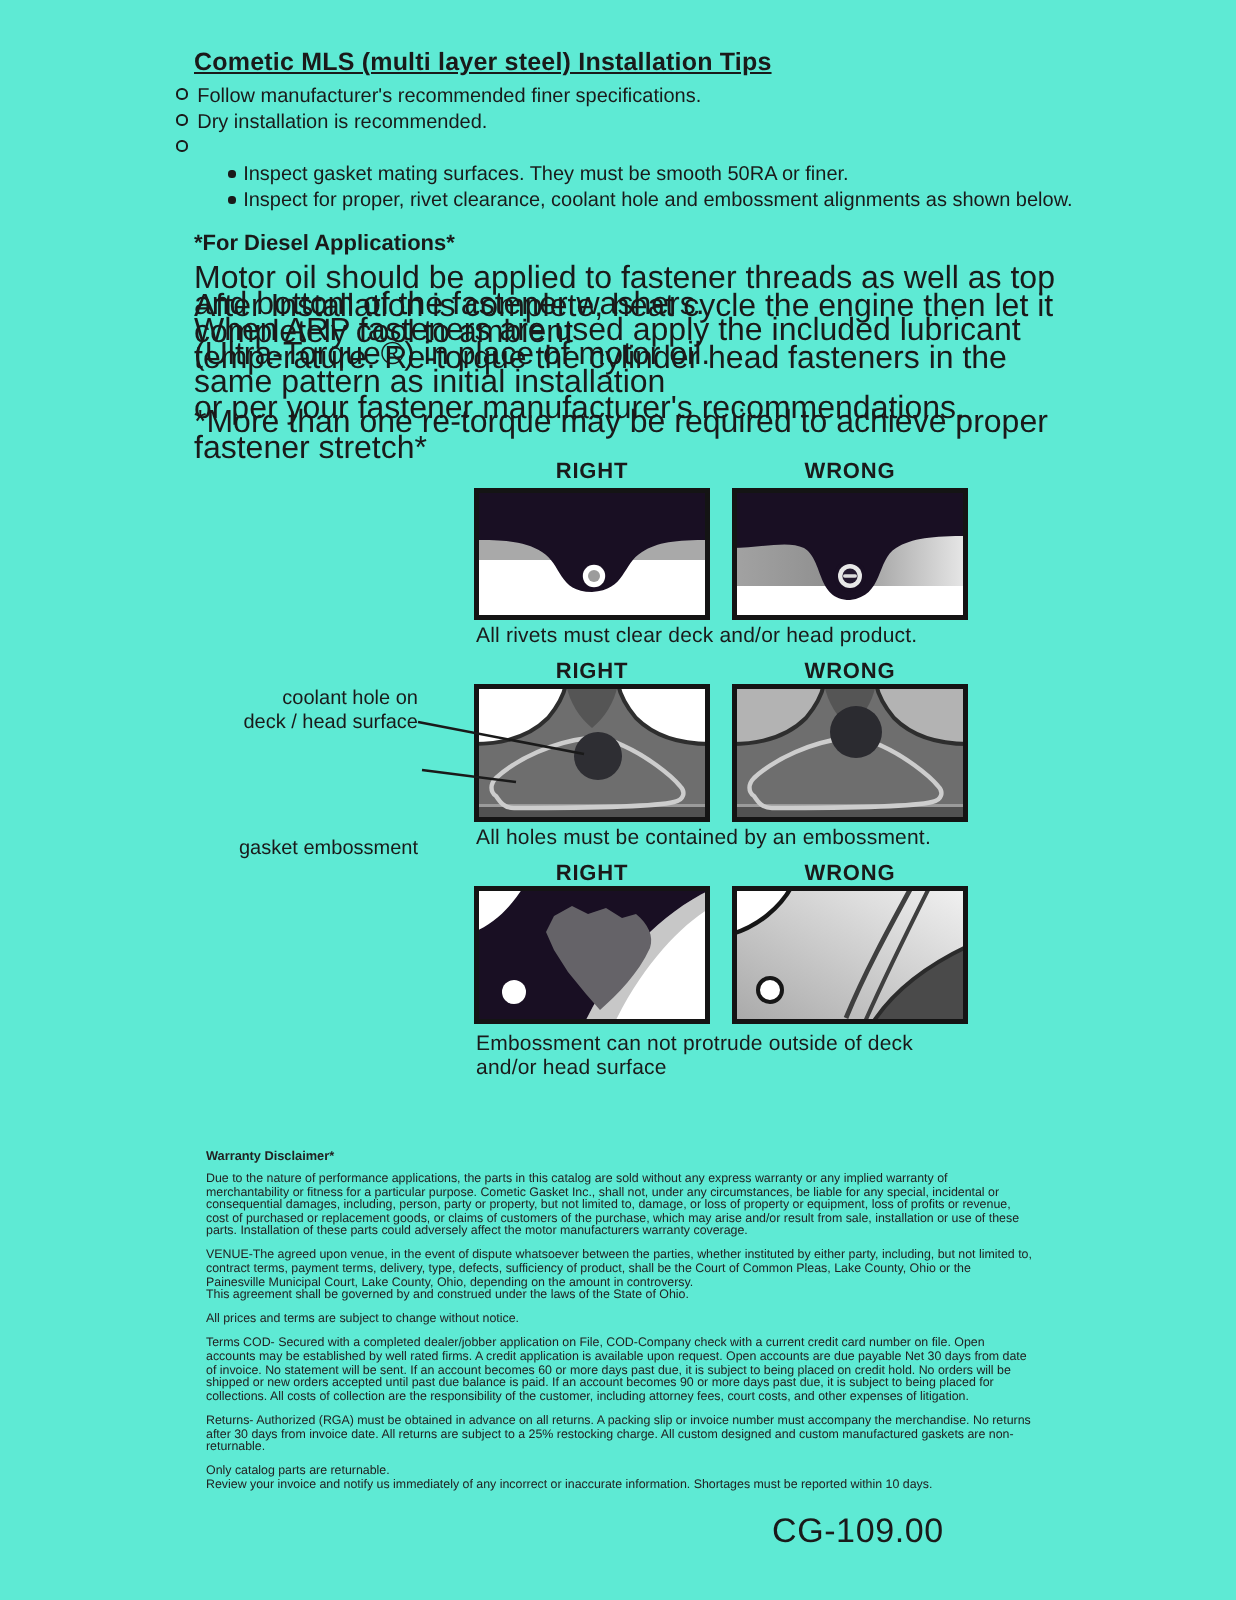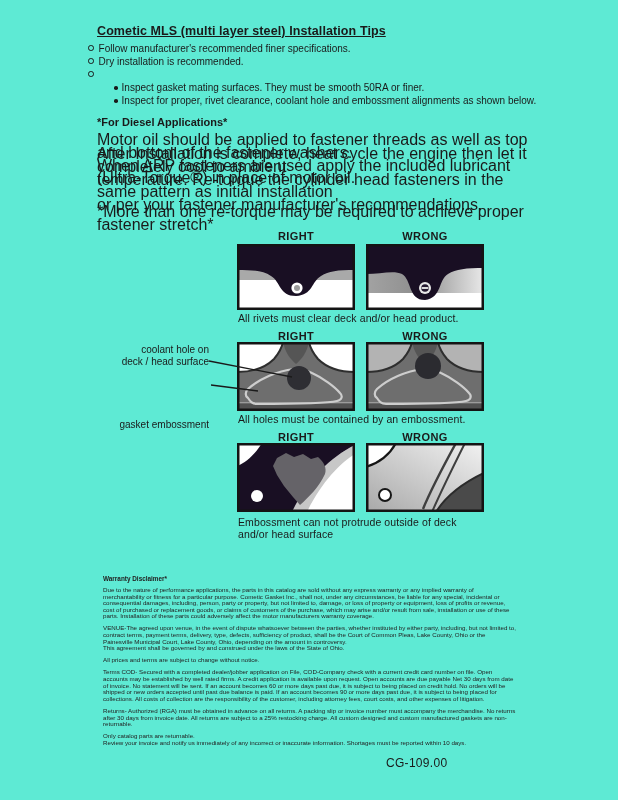--- a/index.html
+++ b/index.html
@@ -30,21 +30,21 @@
 
   .dg-header{width:118px;text-align:center;font-size:11px;font-weight:bold;letter-spacing:.4px;}
   .dg-caption{font-size:10.5px;line-height:12px;letter-spacing:.1px;}
   .callout{width:114px;text-align:right;font-size:10px;line-height:11.5px;}
   .panel{display:block;}
 
   .legal{left:103px;top:575px;width:413px;color:#222;}
   .legal h2{font-size:6.4px;margin:0 0 5px 0;font-weight:bold;}
   .legal p{font-size:6.2px;line-height:6.6px;margin:0 0 5.5px 0;}
 
-  .page-number{left:386px;top:756px;font-size:12px;letter-spacing:.3px;}
+  .page-number{left:386px;top:756px;font-size:17px;letter-spacing:.3px;}
 </style>
 </head>
 <body>
 
 <div class="page">
 
   <h1 class="abs title">Cometic MLS (multi layer steel) Installation Tips</h1>
 
   <div class="abs tips">
     <div class="tip-line"><span class="mk-open"></span><span>Follow manufacturer's recommended finer specifications.</span></div>

